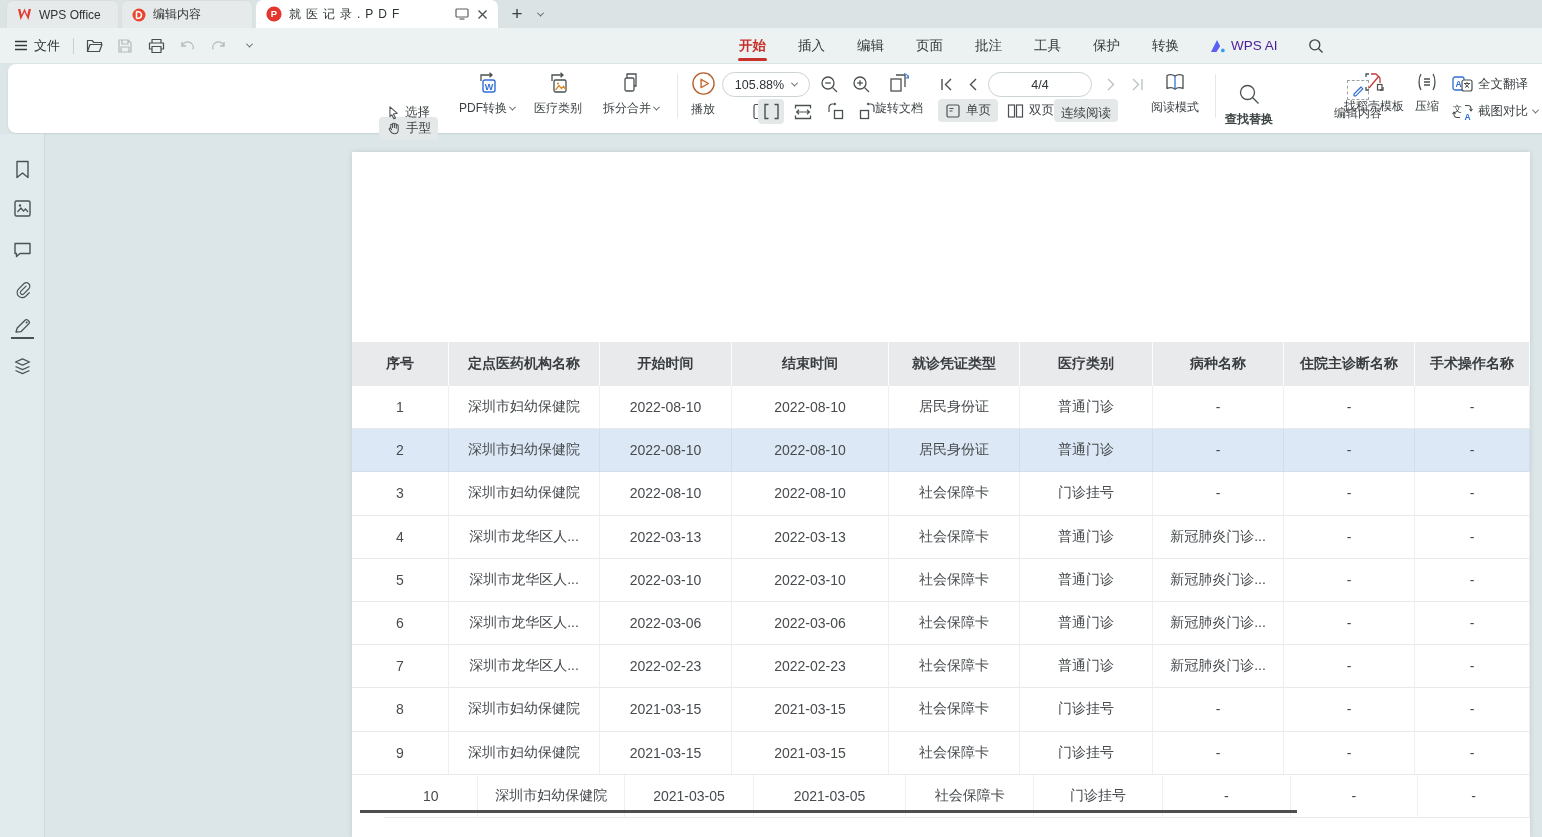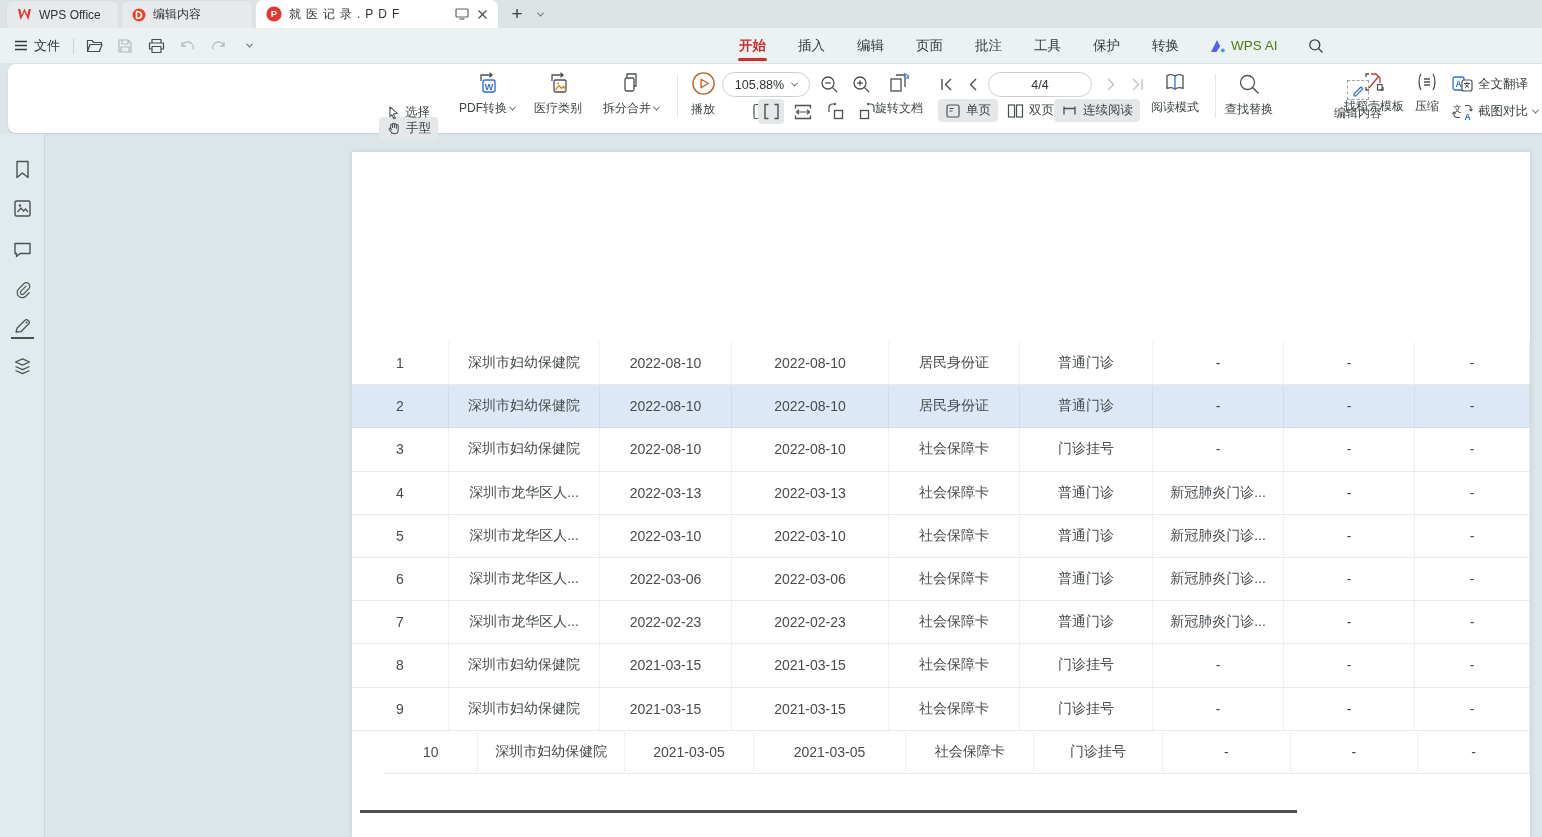--- a/index.html
+++ b/index.html
@@ -27,21 +27,21 @@
   .menubar { position:absolute; left:0; top:28px; width:1542px; height:35px; background:#ecf1f1; }
   .quickbar { position:absolute; left:10px; top:0; height:35px; display:flex; align-items:center; gap:9px; }
   .file-btn { display:flex; align-items:center; gap:6px; font-size:13px; color:#2e3335; padding:3px 4px; }
   .qicon { width:22px; height:22px; display:flex; align-items:center; justify-content:center; border-radius:3px; }
   .vdiv-s { width:1px; height:16px; background:#c9d1d1; }
   .menus { position:absolute; left:738px; top:0; height:35px; display:flex; align-items:center; gap:30px; }
   .menu-item { font-size:13.5px; color:#33383a; position:relative; padding:8px 1px; }
   .menu-item.active { color:#c7302b; font-weight:bold; }
   .menu-item.active::after { content:""; position:absolute; left:0; right:0; bottom:2px; height:3px;
                              background:#c7302b; border-radius:2px; }
-  .ai-item { display:flex; align-items:center; gap:5px; font-size:13.5px; color:#4d7c0f; }
+  .ai-item { display:flex; align-items:center; gap:5px; font-size:13.5px; color:#4c1d95; }
 
   
   .ribbon { position:absolute; left:8px; top:64px; width:1534px; height:69px; background:#ffffff;
             border-radius:8px 0 0 8px; box-shadow:0 1px 2px rgba(90,110,115,.18); }
   .rb { position:absolute; display:flex; flex-direction:column; align-items:center; gap:5px;
         font-size:12px; color:#3c4244; }
   .rb .lblrow { display:flex; align-items:center; gap:3px; white-space:nowrap; }
   .hpill { position:absolute; display:flex; align-items:center; gap:5px; font-size:12.5px;
            padding:0 7px; height:23px; border-radius:4px; white-space:nowrap; }
   .hpill.on { background:#e5e8e8; }
@@ -339,38 +339,38 @@
     <span>单页</span>
   </div>
   <div class="hpill" style="left:992px;top:35px;">
     <svg width="17" height="16" viewBox="0 0 17 16">
       <rect x="1.5" y="2" width="6" height="12" fill="none" stroke="#4a5052" stroke-width="1.2"></rect>
       <rect x="9.5" y="2" width="6" height="12" fill="none" stroke="#4a5052" stroke-width="1.2"></rect>
     </svg>
     <span>双页</span>
     <span class="chev sm"></span>
   </div>
-  <div class="hpill on" style="left:1046px;top:35px;">
+  <div class="hpill on" style="left:1046px;top:35px;flex-direction:column;">
     <svg width="17" height="15" viewBox="0 0 17 15">
       <path d="M3 3.5v8M14 3.5v8M3 5.5h11" fill="none" stroke="#4a5052" stroke-width="1.3"></path>
     </svg>
     <span>连续阅读</span>
   </div>
 
   <div class="rb" style="left:1138px;top:7px;width:58px;">
     <svg width="24" height="23" viewBox="0 0 24 23">
       <path d="M4 4.5c3-1.2 5.5-1.2 8 .6 2.5-1.8 5-1.8 8-.6v13c-3-1.2-5.5-1.2-8 .6-2.5-1.8-5-1.8-8-.6z" fill="none" stroke="#4a5052" stroke-width="1.3" stroke-linejoin="round"></path>
       <line x1="12" y1="5.2" x2="12" y2="18" stroke="#3b7dd8" stroke-width="1.4"></line>
     </svg>
     <span>阅读模式</span>
   </div>
 
   <div class="vdiv" style="left:1207px;top:10px;"></div>
 
-  <div class="rb" style="left:1210px;top:9px;width:62px;">
+  <div class="rb" style="left:1210px;top:19px;width:62px;font-weight:bold;">
     <svg width="23" height="23" viewBox="0 0 23 23">
       <circle cx="9.5" cy="9.5" r="7" fill="none" stroke="#4a5052" stroke-width="1.3"></circle>
       <line x1="14.8" y1="14.8" x2="20.5" y2="20.5" stroke="#4a5052" stroke-width="1.3"></line>
     </svg>
     <span>查找替换</span>
   </div>
   <div class="rb" style="left:1274px;top:16px;width:60px;margin-left:46px;">
     <span class="dashedbox">
       <svg width="14" height="14" viewBox="0 0 14 14">
         <path d="M3 11l7-7 1.8 1.8-7 7H3z" fill="none" stroke="#2f6fd6" stroke-width="1.2" stroke-linejoin="round"></path>
@@ -438,20 +438,31 @@
     <circle cx="14.6" cy="5.4" r="1" fill="#4a5254"></circle>
   </svg>
   <div class="pen-under" style="top:203px;"></div>
   <svg class="sicon" style="top:222px;" viewBox="0 0 21 21">
     <path d="M3.5 6l7-3.2L17.5 6l-7 3.2z M3.5 10.5l7 3.2 7-3.2 M3.5 14.5l7 3.2 7-3.2" fill="none" stroke="#4a5254" stroke-width="1.3" stroke-linejoin="round"></path>
   </svg>
 </div>
 
 <div class="page"></div>
 <div class="pdf-table">
+    <div class="trow thead">
+      <div class="tcell" style="width: 97px;">序号</div>
+      <div class="tcell" style="width: 151px;">定点医药机构名称</div>
+      <div class="tcell" style="width: 132px;">开始时间</div>
+      <div class="tcell" style="width: 157px;">结束时间</div>
+      <div class="tcell" style="width: 131px;">就诊凭证类型</div>
+      <div class="tcell" style="width: 133px;">医疗类别</div>
+      <div class="tcell" style="width: 131px;">病种名称</div>
+      <div class="tcell" style="width: 131px;">住院主诊断名称</div>
+      <div class="tcell" style="width: 115px;">手术操作名称</div>
+    </div>
     <div class="trow">
       <div class="tcell" style="width: 97px;">1</div>
       <div class="tcell" style="width: 151px;">深圳市妇幼保健院</div>
       <div class="tcell" style="width: 132px;">2022-08-10</div>
       <div class="tcell" style="width: 157px;">2022-08-10</div>
       <div class="tcell" style="width: 131px;">居民身份证</div>
       <div class="tcell" style="width: 133px;">普通门诊</div>
       <div class="tcell" style="width: 131px;">-</div>
       <div class="tcell" style="width: 131px;">-</div>
       <div class="tcell" style="width: 115px;">-</div>

